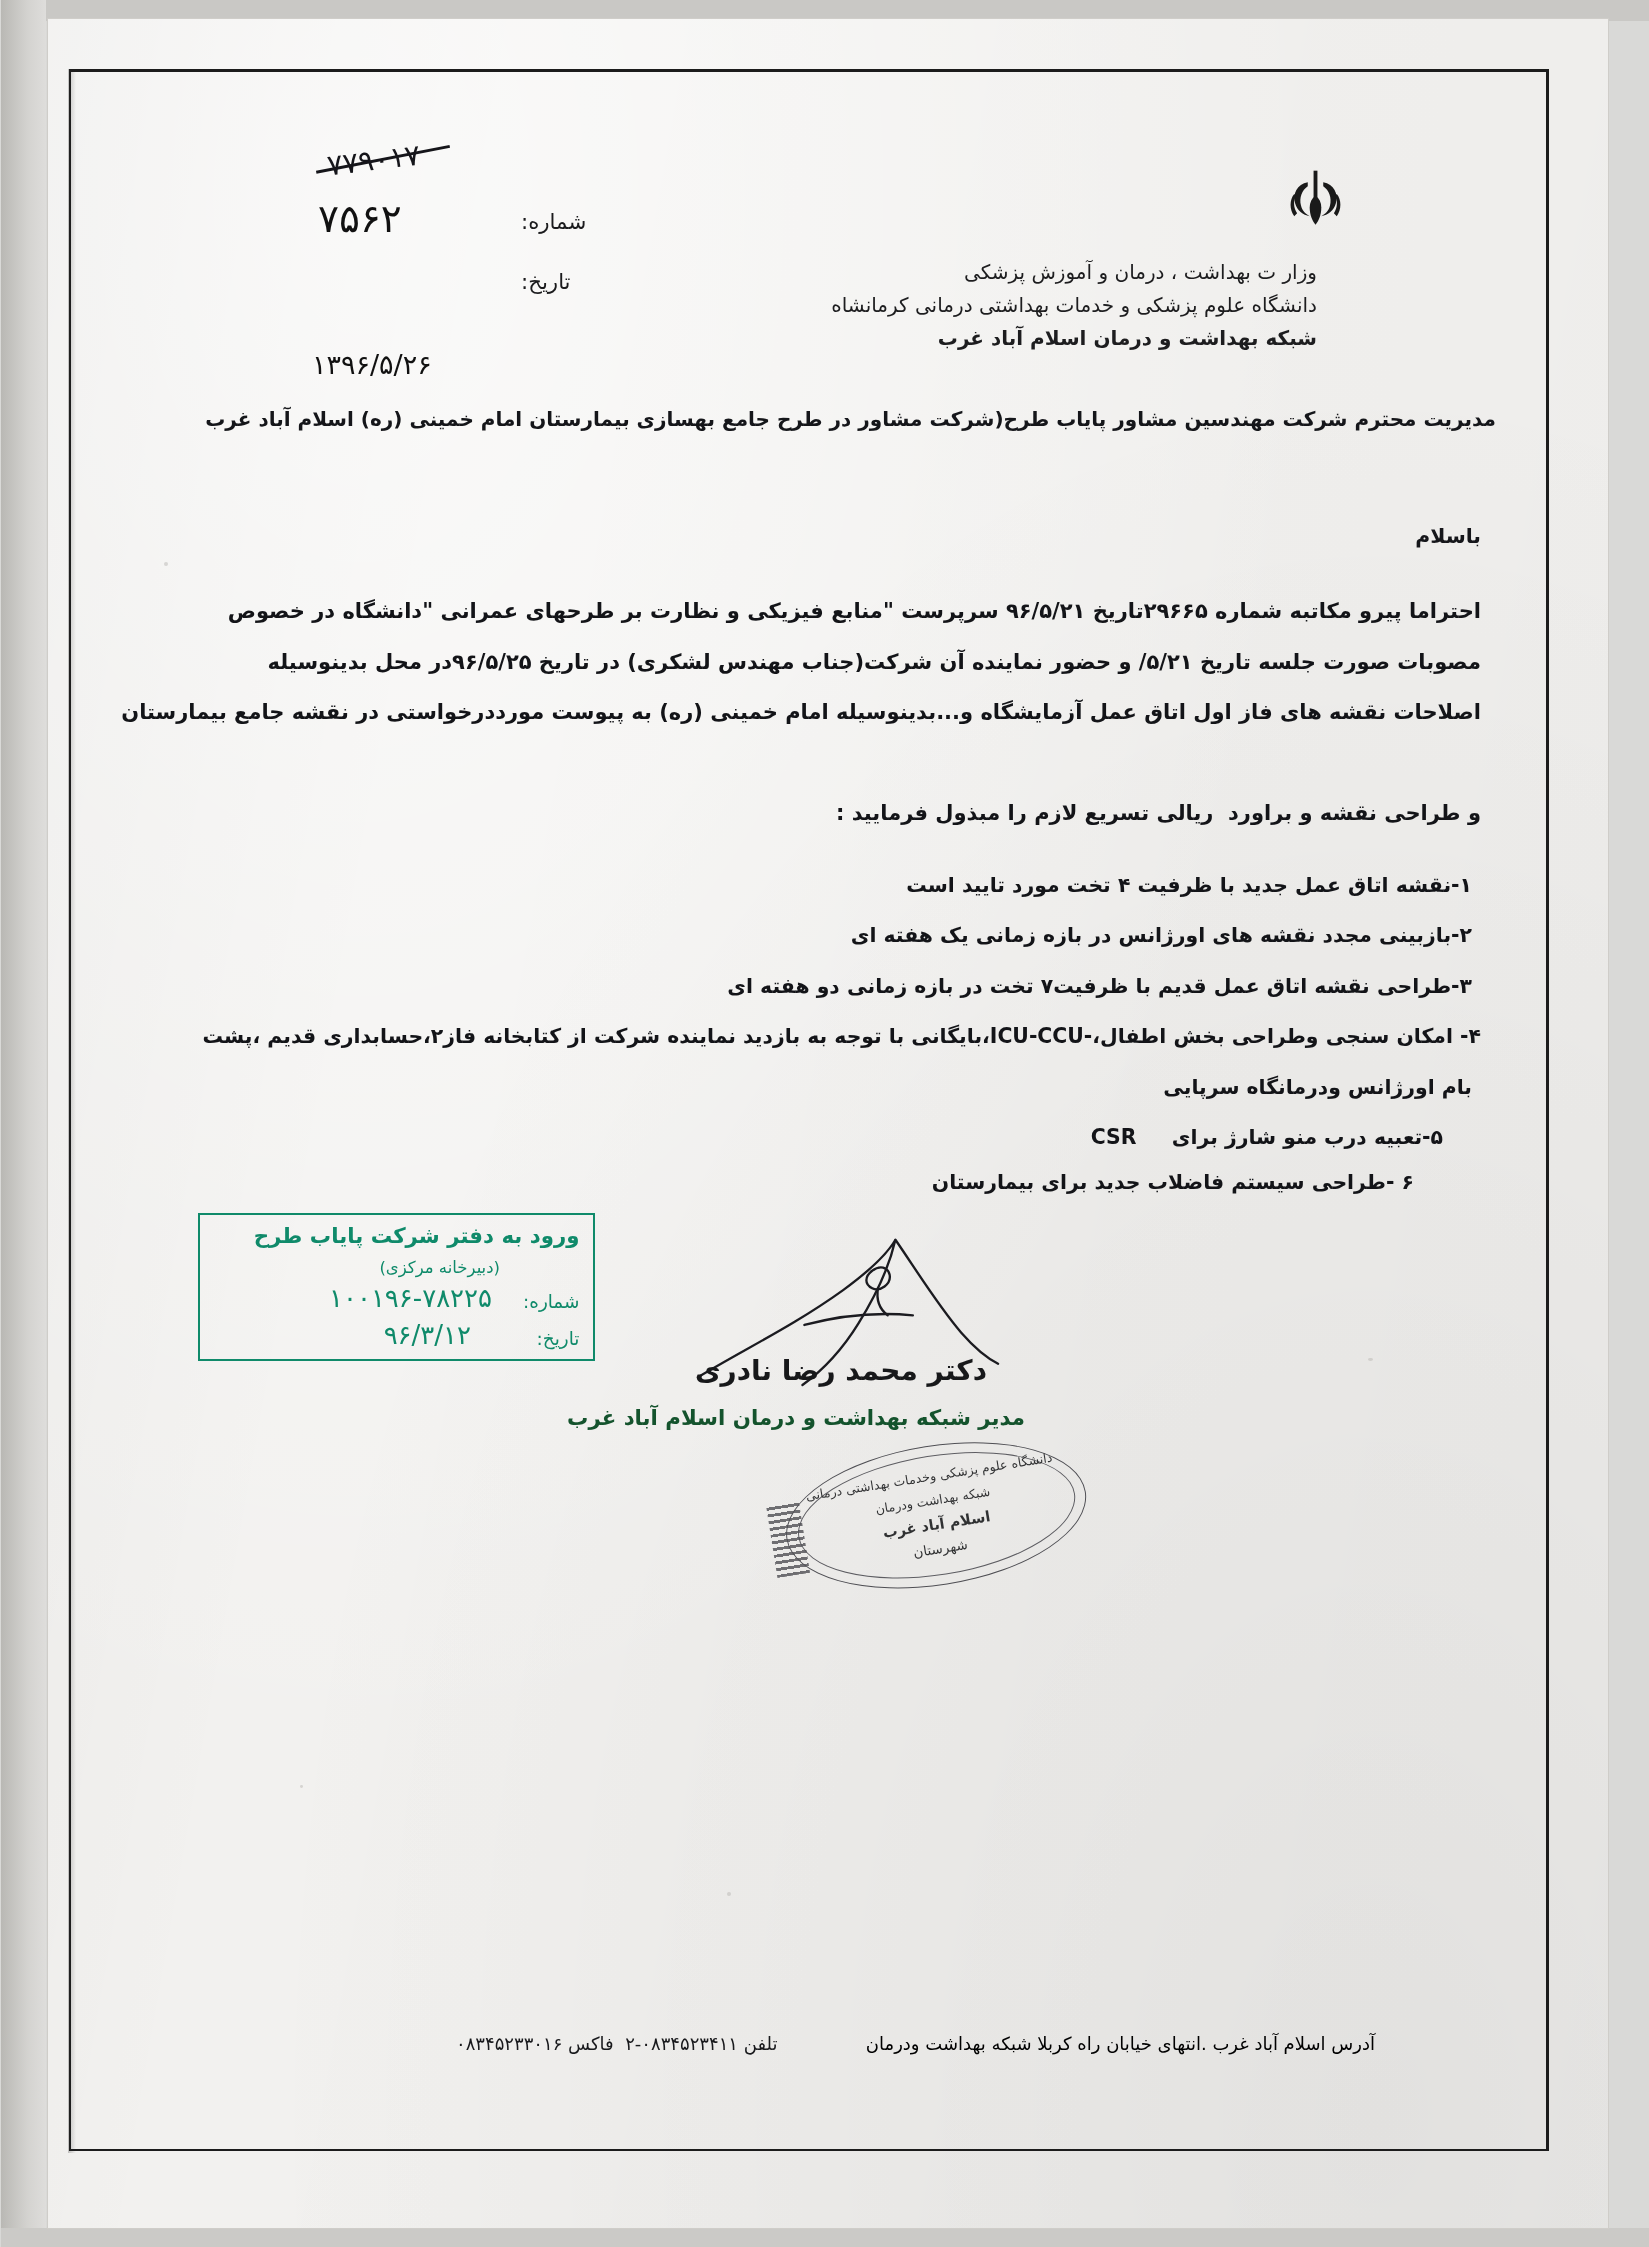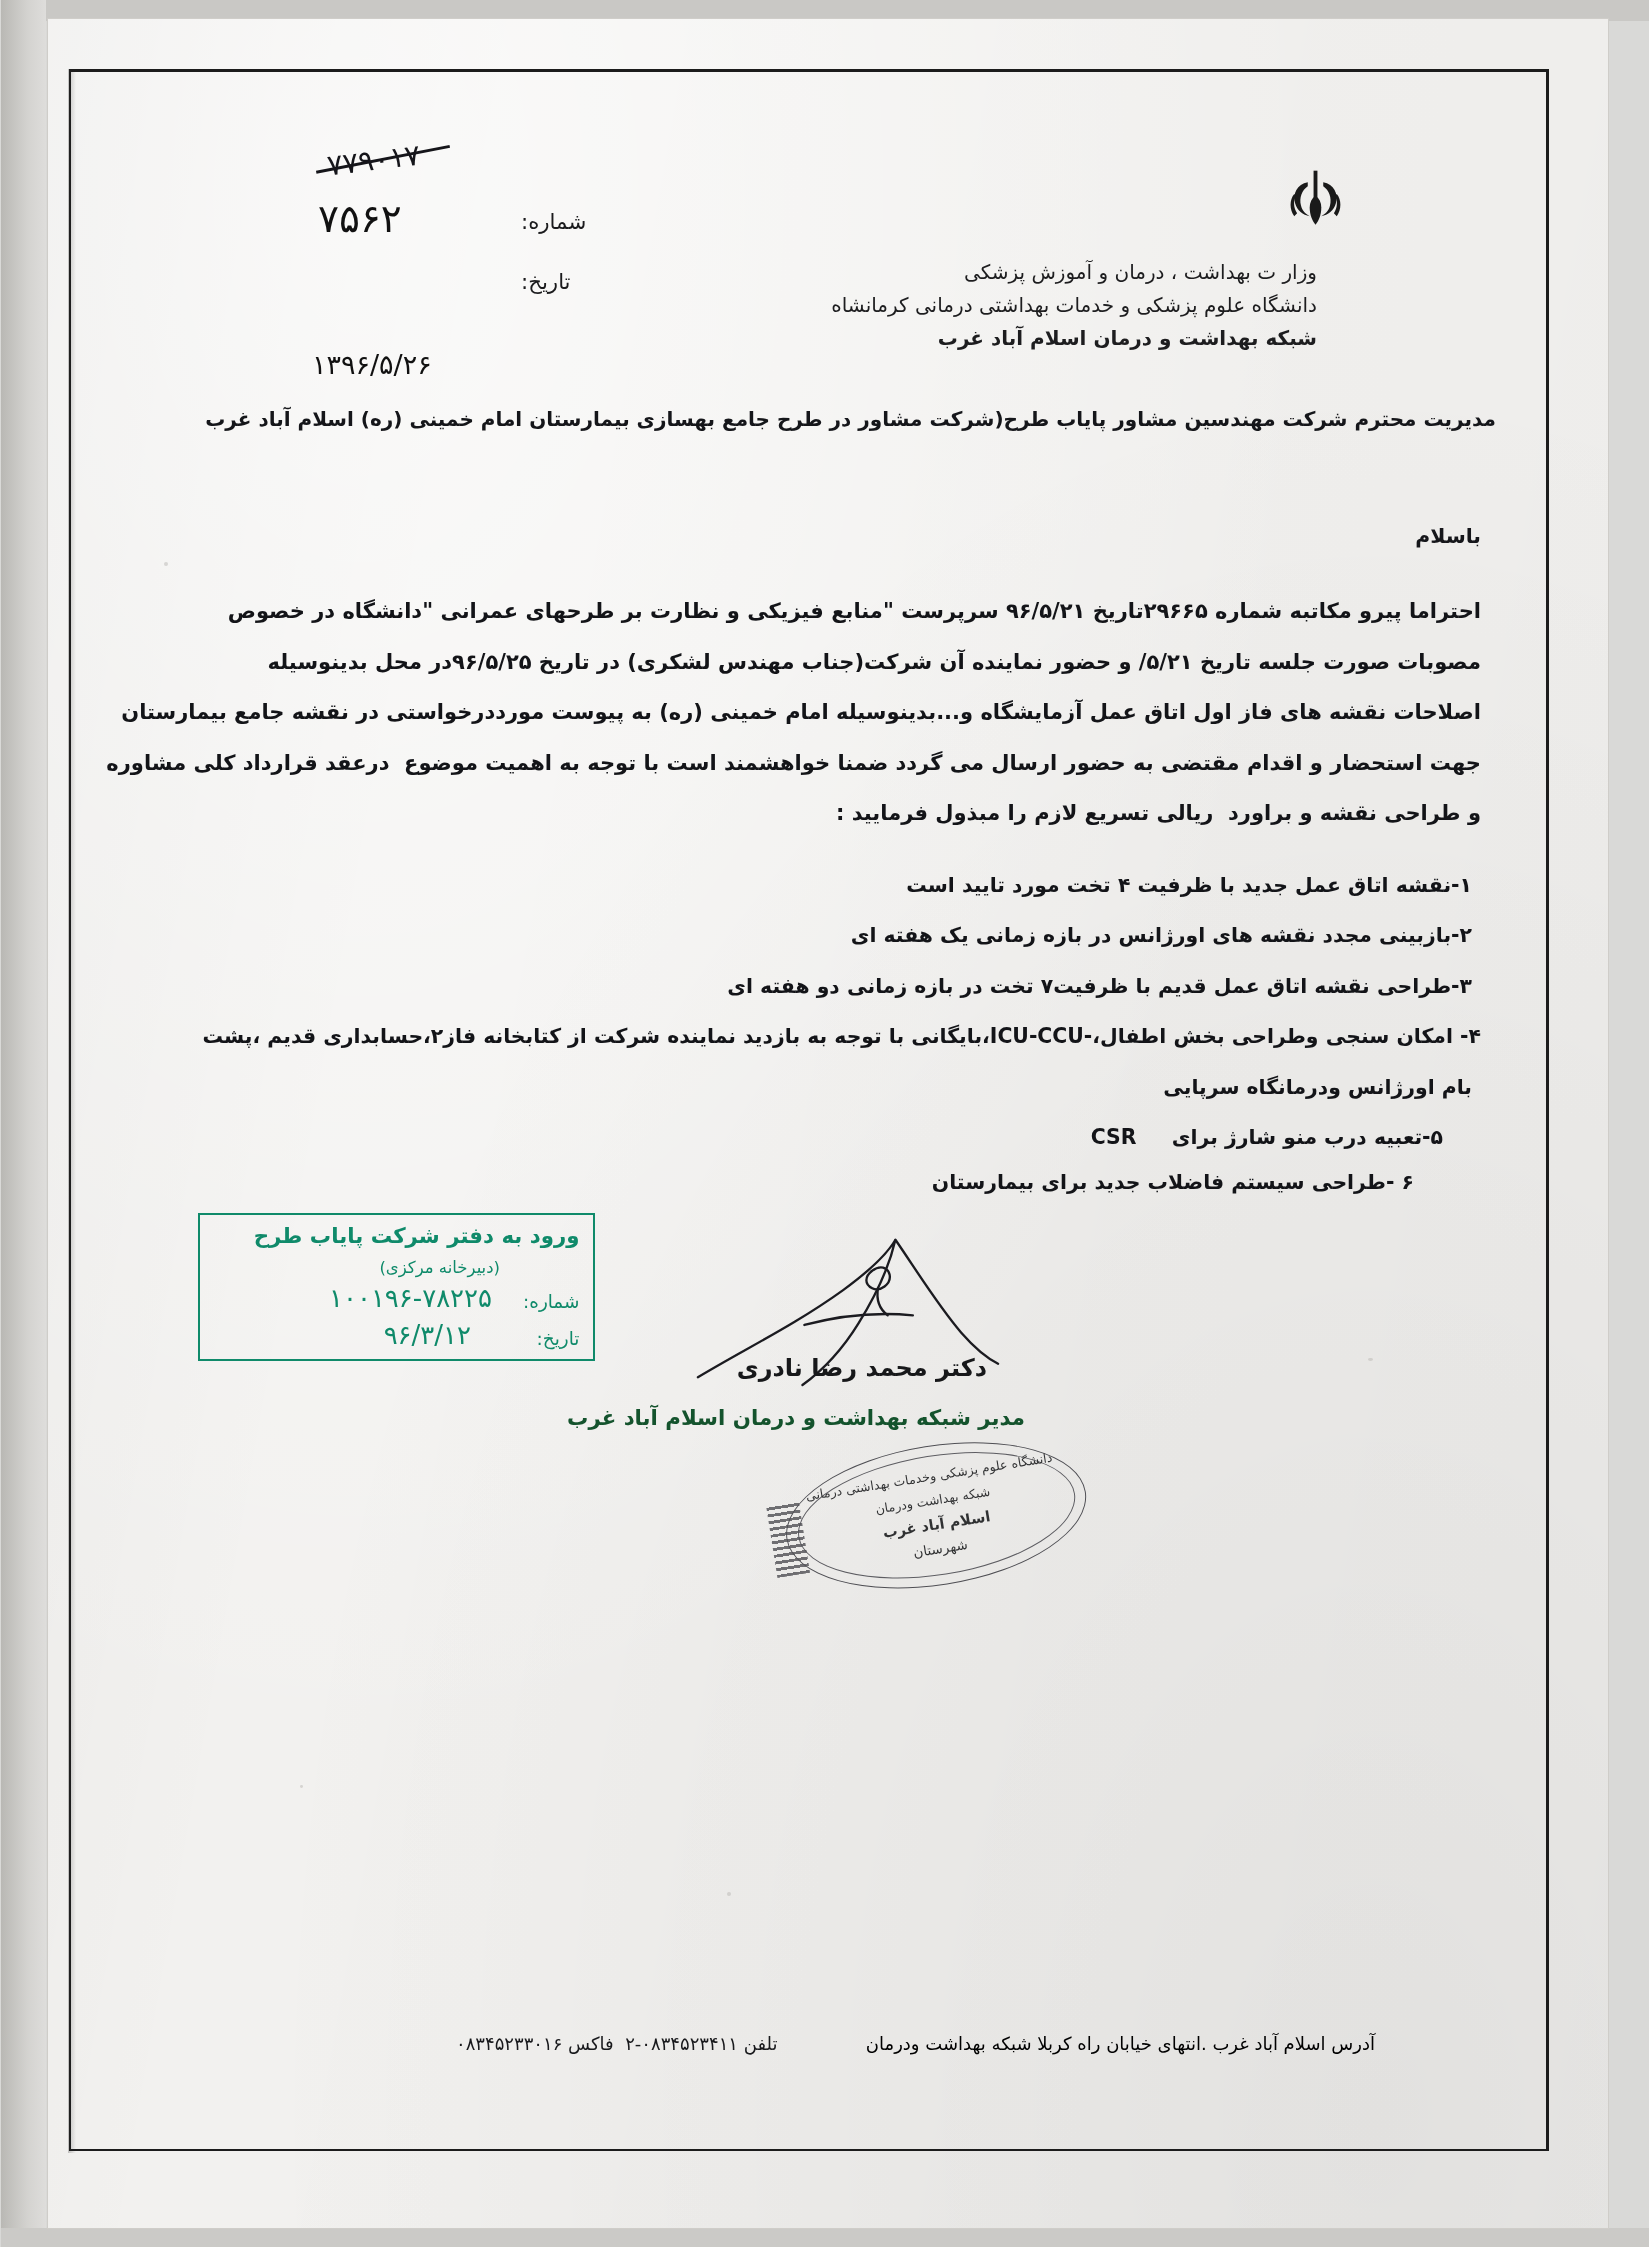--- a/index.html
+++ b/index.html
@@ -96,21 +96,21 @@
   }
   .green-stamp .gs-title{position:absolute;right:13.6px;top:7.8px;font-size:21.3px;font-weight:bold;}
   .green-stamp .gs-sub{position:absolute;right:93px;top:39px;font-size:16.5px;}
   .green-stamp .gs-lbl1{position:absolute;right:13.6px;top:72px;font-size:18.4px;}
   .green-stamp .gs-lbl2{position:absolute;right:13.6px;top:109px;font-size:18.4px;}
   .green-stamp .gs-v1{position:absolute;right:101px;top:64px;font-size:26px;}
   .green-stamp .gs-v2{position:absolute;right:109px;top:103px;font-size:26px;}
 
   
   .sig{position:absolute;left:640px;top:1213px;width:349px;height:184px;pointer-events:none;}
-  .signer{position:absolute;right:calc(1650px - 1029px);top:1335px;font-size:24px;color:#17181a;font-weight:bold;}
+  .signer{position:absolute;right:calc(1650px - 1029px);top:1335px;font-size:28px;color:#17181a;font-weight:bold;}
   .signer-role{position:absolute;right:calc(1650px - 1067px);top:1386px;font-size:21.3px;color:#14532d;font-weight:bold;}
 
   
   .round-stamp{
     position:absolute;left:737px;top:1425px;width:320px;height:146px;
     transform:rotate(-9deg);
     color:#2b2b30;opacity:.88;
   }
   .round-stamp .ring{
     position:absolute;left:0;top:0;width:301px;height:138px;border:1.9px solid #3a3a40;
@@ -169,21 +169,20 @@
   <div class="t rtl val-num">۷۵۶۲</div>
   <div class="t rtl val-date">۱۳۹۶/۵/۲۶</div>
   <div class="t rtl scribble">۷۷۹۰۱۷</div>
 
   <div class="t rtl addressee">مدیریت محترم شرکت مهندسین مشاور پایاب طرح(شرکت مشاور در طرح جامع بهسازی بیمارستان امام خمینی (ره) اسلام آباد غرب</div>
   <div class="t rtl salam">باسلام</div>
 
   <div class="t rtl body-line" style="right:calc(1650px - 1523px);top:582px;">احتراما پیرو مکاتبه شماره ۲۹۶۶۵تاریخ ۹۶/۵/۲۱ سرپرست "منابع فیزیکی و نظارت بر طرحهای عمرانی "دانشگاه در خصوص</div>
   <div class="t rtl body-line" style="right:calc(1650px - 1523px);top:633px;">مصوبات صورت جلسه تاریخ ۵/۲۱/ و حضور نماینده آن شرکت(جناب مهندس لشکری) در تاریخ ۹۶/۵/۲۵در محل بدینوسیله</div>
   <div class="t rtl body-line" style="right:calc(1650px - 1523px);top:683px;">اصلاحات نقشه های فاز اول اتاق عمل آزمایشگاه و...بدینوسیله امام خمینی (ره) به پیوست مورددرخواستی در نقشه جامع بیمارستان</div>
-  <div class="t rtl body-line" style="right:calc(1650px - 1523px);top:734px;">جهت استحضار و اقدام مقتضی به حضور ارسال می گردد ضمنا خواهشمند است با توجه به اهمیت موضوع  درعقد قرارداد کلی مشاوره</div>
   <div class="t rtl body-line" style="right:calc(1650px - 1523px);top:784px;">و طراحی نقشه و براورد  ریالی تسریع لازم را مبذول فرمایید :</div>
 
   <div class="t rtl list-line" style="right:calc(1650px - 1514px);top:854px;">۱-نقشه اتاق عمل جدید با ظرفیت ۴ تخت مورد تایید است</div>
   <div class="t rtl list-line" style="right:calc(1650px - 1514px);top:904px;">۲-بازبینی مجدد نقشه های اورژانس در بازه زمانی یک هفته ای</div>
   <div class="t rtl list-line" style="right:calc(1650px - 1514px);top:955px;">۳-طراحی نقشه اتاق عمل قدیم با ظرفیت۷ تخت در بازه زمانی دو هفته ای</div>
   <div class="t rtl list-line" style="right:calc(1650px - 1523px);top:1005px;">۴- امکان سنجی وطراحی بخش اطفال،-ICU-CCU،بایگانی با توجه به بازدید نماینده شرکت از کتابخانه فاز۲،حسابداری قدیم ،پشت</div>
   <div class="t rtl list-line" style="right:calc(1650px - 1514px);top:1056px;">بام اورژانس ودرمانگاه سرپایی</div>
   <div class="t rtl list-line" style="right:calc(1650px - 1485px);top:1106px;">۵-تعبیه درب منو شارژ برای     CSR</div>
   <div class="t rtl list-line" style="right:calc(1650px - 1456px);top:1151px;">۶ -طراحی سیستم فاضلاب جدید برای بیمارستان</div>
 

